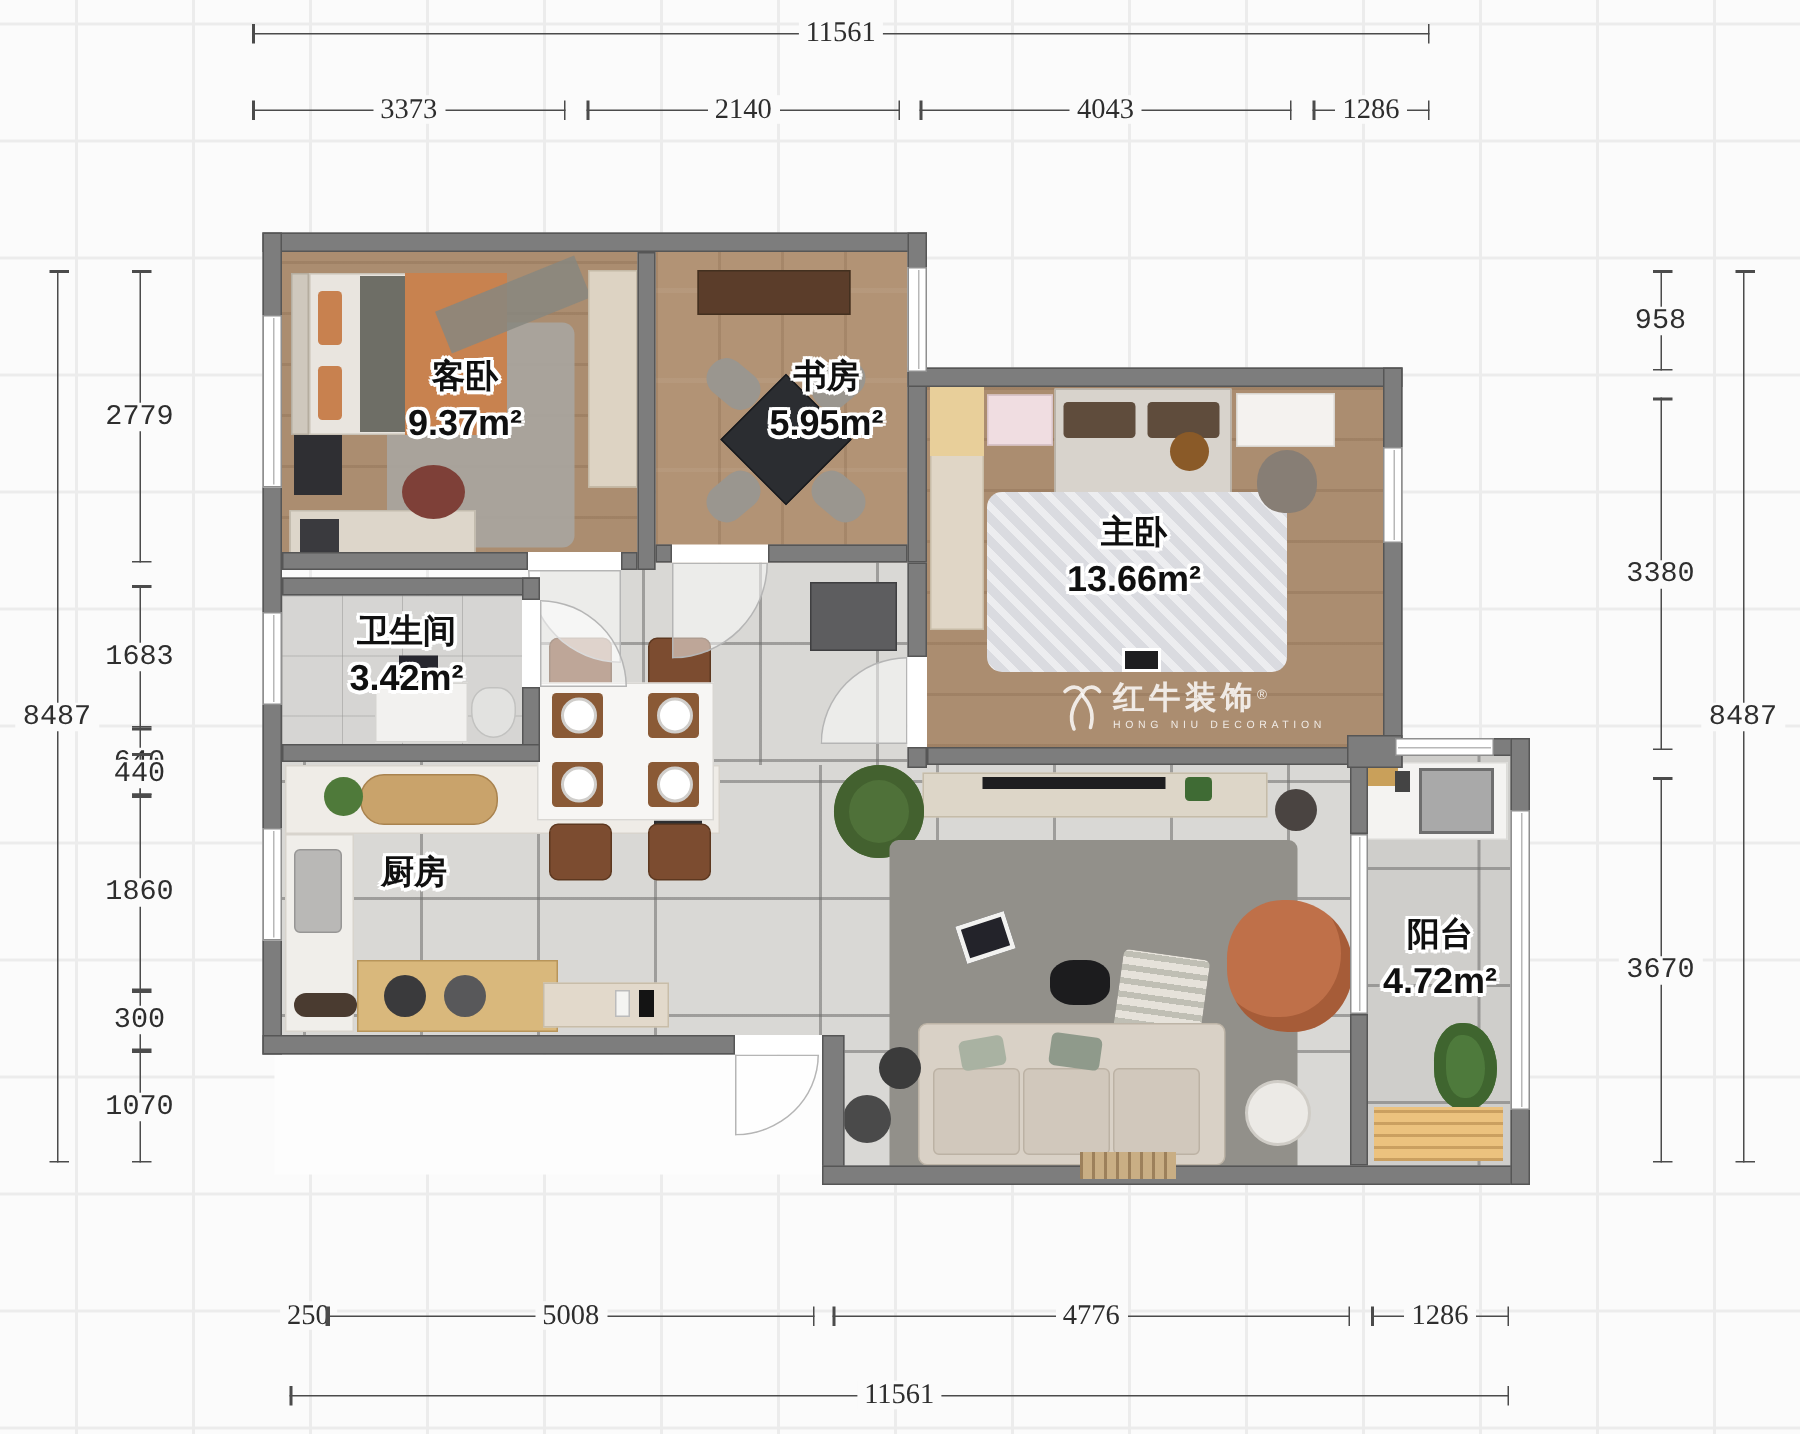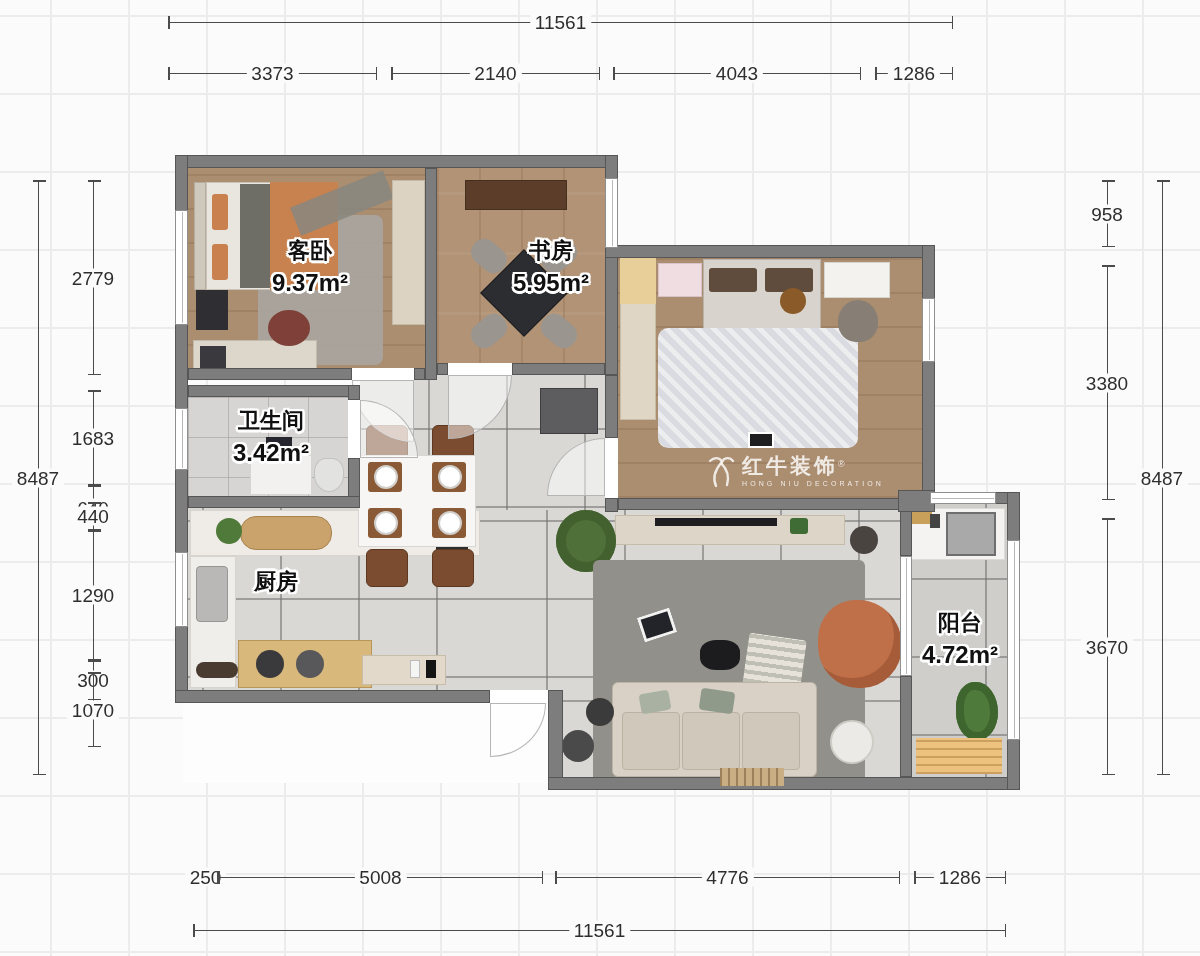--- a/index.html
+++ b/index.html
@@ -2,29 +2,29 @@
 <html><head>
 <meta charset="utf-8">
 <style>
   html,body{margin:0;padding:0;}
   body{font-family:"Liberation Sans","DejaVu Sans",sans-serif;}
   #canvas{position:relative;width:1200px;height:956px;overflow:hidden;
     background-color:#fbfbfb;
     background-image:linear-gradient(#ececec 2px,transparent 2px),linear-gradient(90deg,#ececec 2px,transparent 2px);
     background-size:78px 78px;background-position:50px 15px;}
   
-  .dimh{position:absolute;height:0;border-top:1.5px solid #4b4b4b;}
+  .dimh{position:absolute;height:0;border-top:1.5px solid #4b4b4b;font-family:Liberation Serif, serif;}
   .dimh::before,.dimh::after{content:"";position:absolute;top:-7px;width:1.5px;height:13px;background:#4b4b4b;}
   .dimh::before{left:0;}.dimh::after{right:0;}
   .dimv{position:absolute;width:0;border-left:1.5px solid #4b4b4b;}
   .dimv::before,.dimv::after{content:"";position:absolute;left:-6.5px;width:13px;height:1.5px;background:#4b4b4b;}
   .dimv::before{top:0;}.dimv::after{bottom:0;}
   .dlab{position:absolute;background:#fbfbfb;padding:0 5px;font-size:19px;color:#2e2e2e;white-space:nowrap;line-height:1;}
   .dimh .dlab{left:50%;top:-1px;transform:translate(-50%,-50%);}
-  .dimv .dlab{left:-1px;top:50%;transform:translate(-50%,-50%);}
+  .dimv .dlab{left:-1px;top:50%;transform:translate(-50%,-50%);font-family:Liberation Mono, monospace;}
   
   .wall{position:absolute;background:#7d7d7d;border:1px solid #565656;box-sizing:border-box;z-index:15;}
   .open{position:absolute;background:#fff;z-index:16;}
   .win{position:absolute;background:#fff;border:1px solid #8f8f8f;box-sizing:border-box;z-index:17;}
   .win.h::before{content:"";position:absolute;left:1px;right:1px;top:50%;height:1px;background:#b8b8b8;}
   .win.v::before{content:"";position:absolute;top:1px;bottom:1px;left:50%;width:1px;background:#b8b8b8;}
   .arc{position:absolute;background:rgba(255,255,255,.5);border:1.5px solid #b5b5b5;box-sizing:border-box;z-index:9;}
   .floor{position:absolute;z-index:1;}
   .wood{background-color:#b29375;background-image:repeating-linear-gradient(90deg,rgba(80,50,25,.13) 0 2px,transparent 2px 42px),repeating-linear-gradient(0deg,rgba(255,255,255,.05) 0 3px,transparent 3px 60px);}
   .woodh{background-color:#ab8d70;background-image:repeating-linear-gradient(0deg,rgba(80,50,25,.13) 0 2px,transparent 2px 34px);}
@@ -88,26 +88,26 @@
   <div class="dimv" style="left:93px;top:390px;height:95px">
       <span class="dlab">1683</span>
     </div>
   <div class="dimv" style="left:93px;top:485px;height:45px">
       <span class="dlab">640</span>
     </div>
   <div class="dimv" style="left:93px;top:502px;height:28px">
       <span class="dlab">440</span>
     </div>
   <div class="dimv" style="left:93px;top:530px;height:130px">
-      <span class="dlab">1290</span>
+      <span class="dlab">1860</span>
     </div>
   <div class="dimv" style="left:93px;top:660px;height:40px">
       <span class="dlab">300</span>
     </div>
-  <div class="dimv" style="left:93px;top:672px;height:75px">
+  <div class="dimv" style="left:93px;top:700px;height:75px">
       <span class="dlab">1070</span>
     </div>
 
   <div class="dimv" style="left:1107px;top:180px;height:67px">
       <span class="dlab">958</span>
     </div>
   <div class="dimv" style="left:1107px;top:265px;height:235px">
       <span class="dlab">3380</span>
     </div>
   <div class="dimv" style="left:1107px;top:518px;height:257px">
@@ -273,20 +273,24 @@
   <div class="win v" style="left:900px;top:556px;width:12px;height:120px"></div>
 
   <div class="rlabel" style="left:310px;top:268px">
     <div class="rname">客卧</div>
     <div class="rarea">9.37m²</div>
   </div>
   <div class="rlabel" style="left:551px;top:268px">
     <div class="rname">书房</div>
     <div class="rarea">5.95m²</div>
   </div>
+  <div class="rlabel" style="left:756px;top:372px">
+    <div class="rname">主卧</div>
+    <div class="rarea">13.66m²</div>
+  </div>
   <div class="rlabel" style="left:271px;top:438px">
     <div class="rname">卫生间</div>
     <div class="rarea">3.42m²</div>
   </div>
   <div class="rlabel" style="left:276px;top:582px">
     <div class="rname">厨房</div>
 
   </div>
   <div class="rlabel" style="left:960px;top:640px">
     <div class="rname">阳台</div>

